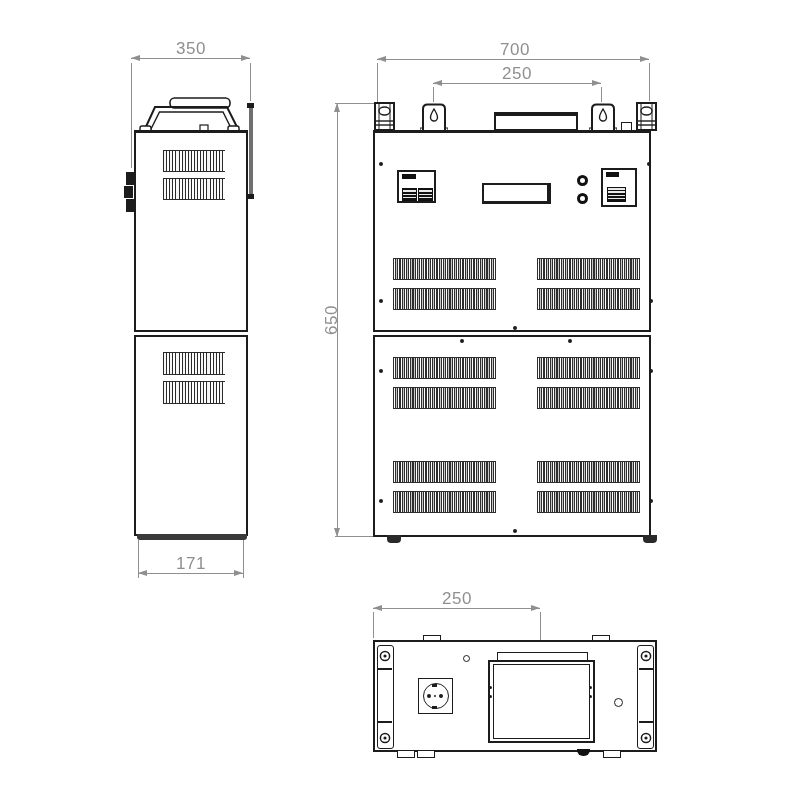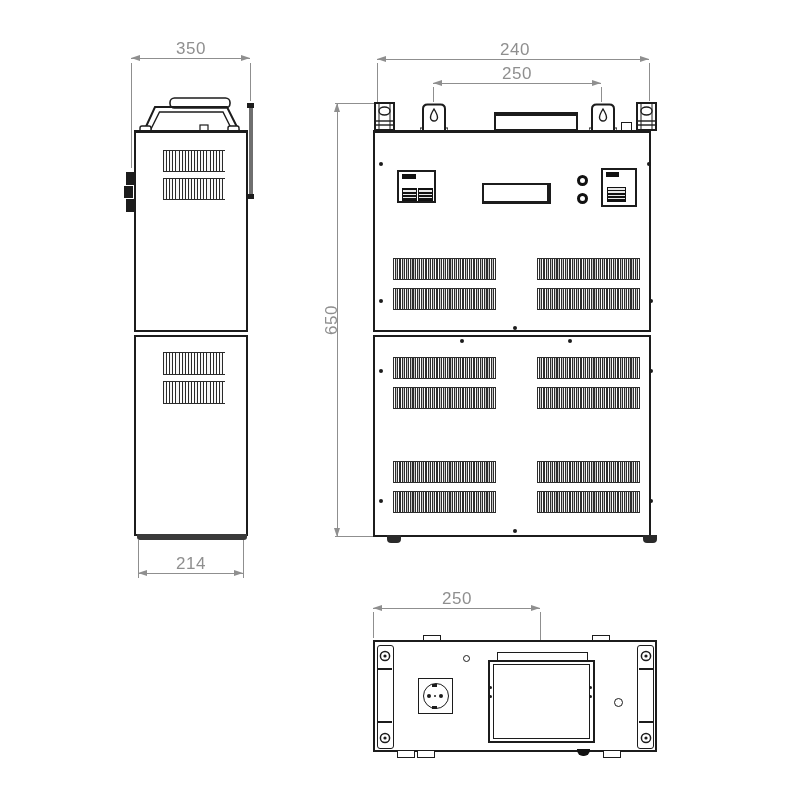--- a/index.html
+++ b/index.html
@@ -63,31 +63,31 @@
 
     <div class="a" style="left:249px;top:103px;width:4px;height:96px;background:#6f6f6f"></div>
     <div class="a" style="left:247px;top:103px;width:7px;height:5px;background:#1c1c1c"></div>
     <div class="a" style="left:247px;top:194px;width:7px;height:5px;background:#1c1c1c"></div>
 
     <div class="a" style="left:137px;top:534px;width:110px;height:6px;background:#3a3a3a;border-radius:0 0 3px 3px"></div>
 
     <div class="a ln" style="left:138px;top:573px;width:105px;height:1px"></div>
     <div class="a arr l" style="left:138px;top:570px"></div>
     <div class="a arr r" style="left:234px;top:570px"></div>
-    <div class="a lbl" style="left:156px;top:555px;width:70px">214</div>
+    <div class="a lbl" style="left:156px;top:555px;width:70px">171</div>
     <div class="a ln" style="left:138px;top:540px;width:1px;height:38px"></div>
     <div class="a ln" style="left:243px;top:540px;width:1px;height:38px"></div>
   </div>
 
   <div class="view">
 
     <div class="a ln" style="left:377px;top:59px;width:272px;height:1px"></div>
     <div class="a arr l" style="left:377px;top:56px"></div>
     <div class="a arr r" style="left:640px;top:56px"></div>
-    <div class="a lbl" style="left:480px;top:41px;width:70px">240</div>
+    <div class="a lbl" style="left:480px;top:41px;width:70px">700</div>
     <div class="a ln" style="left:377px;top:63px;width:1px;height:60px"></div>
     <div class="a ln" style="left:649px;top:63px;width:1px;height:38px"></div>
 
     <div class="a ln" style="left:433px;top:83px;width:168px;height:1px"></div>
     <div class="a arr l" style="left:433px;top:80px"></div>
     <div class="a arr r" style="left:592px;top:80px"></div>
     <div class="a lbl" style="left:482px;top:65px;width:70px">250</div>
     <div class="a ln" style="left:433px;top:87px;width:1px;height:15px"></div>
     <div class="a ln" style="left:601px;top:87px;width:1px;height:15px"></div>
 

